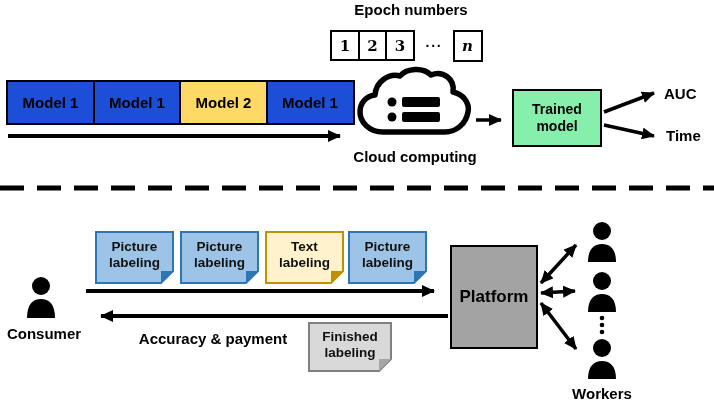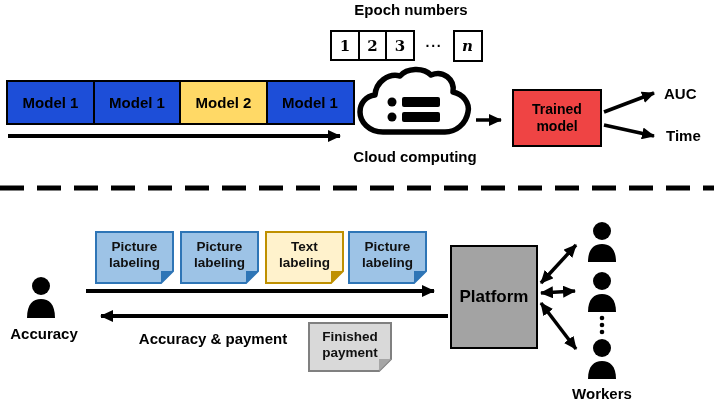--- a/index.html
+++ b/index.html
@@ -27,21 +27,21 @@
     display:flex;align-items:center;justify-content:center;background:#fff;
     font-family:"DejaVu Serif","Liberation Serif",serif;font-weight:bold;font-size:15px;
     margin-left:-2.5px;
   }
   .ebox:first-child{margin-left:0;}
   .ebox.last{font-style:italic;}
   .edots{left:417px;top:30px;width:34px;height:31px;display:flex;align-items:center;
     justify-content:center;font-weight:bold;font-size:14px;letter-spacing:1px;}
   
   .trained{
-    left:512px;top:89px;width:90px;height:58px;background:#ef4444;border:2.5px solid #000;
+    left:512px;top:89px;width:90px;height:58px;background:#86efac;border:2.5px solid #000;
     display:flex;align-items:center;justify-content:center;text-align:center;
     font-weight:bold;font-size:14px;line-height:1.25;padding:0 6px;
   }
   
   .note{position:absolute;width:79px;height:52px;border-radius:15px;}
   .note svg{position:absolute;left:0;top:0;}
   .note .ntext{
     position:relative;z-index:1;width:100%;height:100%;display:flex;align-items:center;
     justify-content:center;text-align:center;font-weight:bold;font-size:13.5px;
     line-height:1.15;padding-bottom:5px;box-sizing:border-box;color:#111;
@@ -165,30 +165,30 @@
     <div class="ntext">Text labeling</div>
   </div>
   <div class="note" style="left:348px;top:231px;">
     <svg width="79" height="53" viewBox="0 0 79 53">
       <polygon points="1,1 78,1 78,40 66,52 1,52" fill="#9DC3E6" stroke="#2E75B6" stroke-width="2"></polygon>
       <polygon points="78,40 66,52 66,40" fill="#2E75B6"></polygon>
     </svg>
     <div class="ntext">Picture labeling</div>
   </div>
 
-  <div class="abs lbl" style="left:2px;top:326px;width:84px;">Accuracy</div>
+  <div class="abs lbl" style="left:2px;top:326px;width:84px;">Consumer</div>
 
   <div class="abs lbl" style="left:118px;top:331px;width:190px;">Accuracy &amp; payment</div>
 
   <div class="fin-note">
     <svg width="84" height="50" viewBox="0 0 84 50">
       <polygon points="1,1 83,1 83,37 71,49 1,49" fill="#D9D9D9" stroke="#808080" stroke-width="2"></polygon>
       <polygon points="83,37 71,49 71,37" fill="#A6A6A6"></polygon>
     </svg>
-    <div class="ntext">Finished payment</div>
+    <div class="ntext">Finished labeling</div>
   </div>
 
   <div class="abs platform">Platform</div>
 
   <div class="abs lbl" style="left:556px;top:386px;width:92px;">Workers</div>
 
 
 </div>
 
 </body></html>

